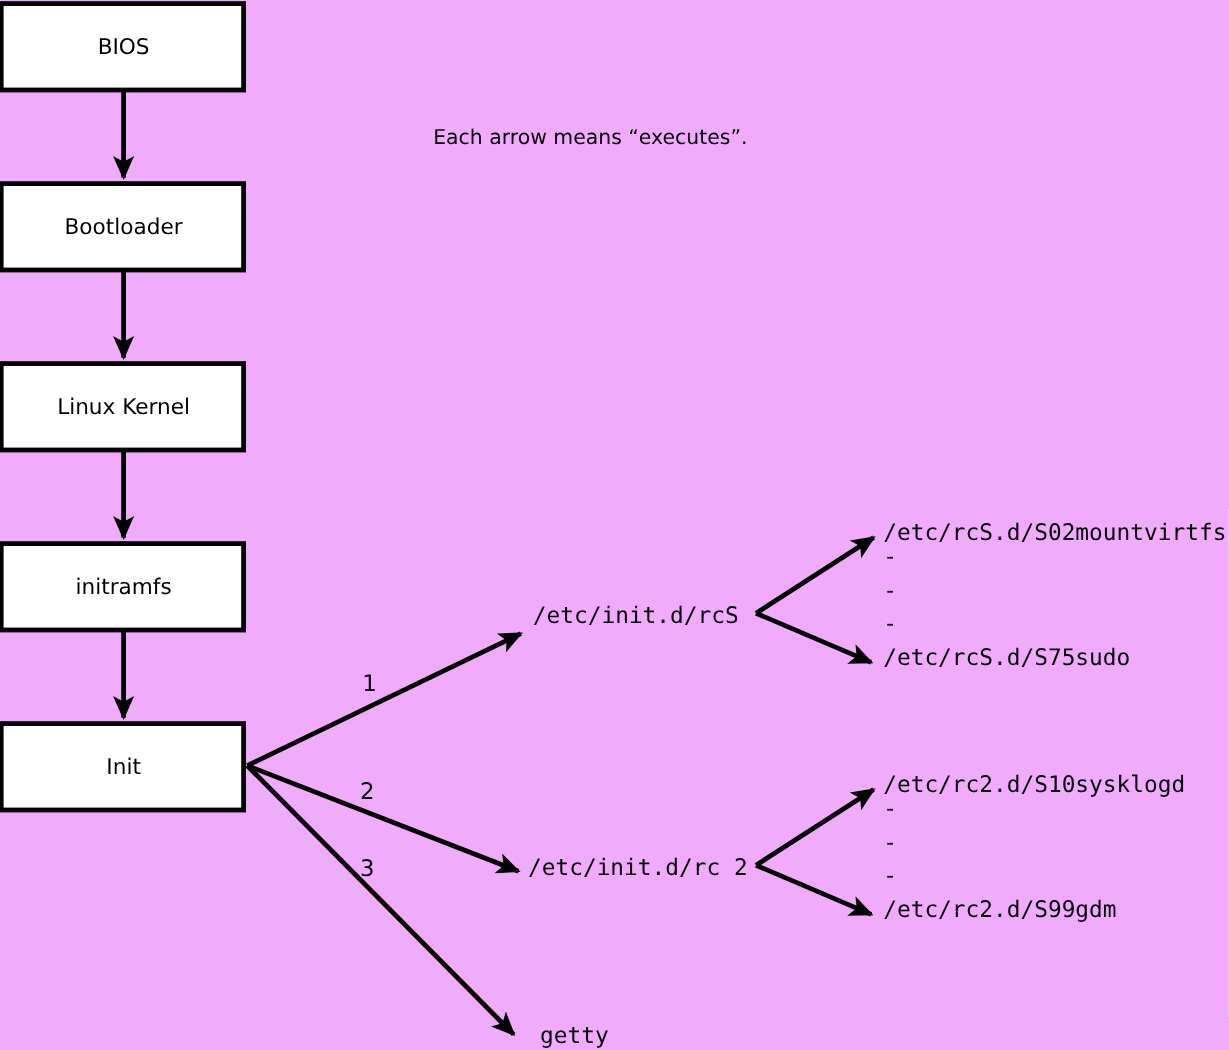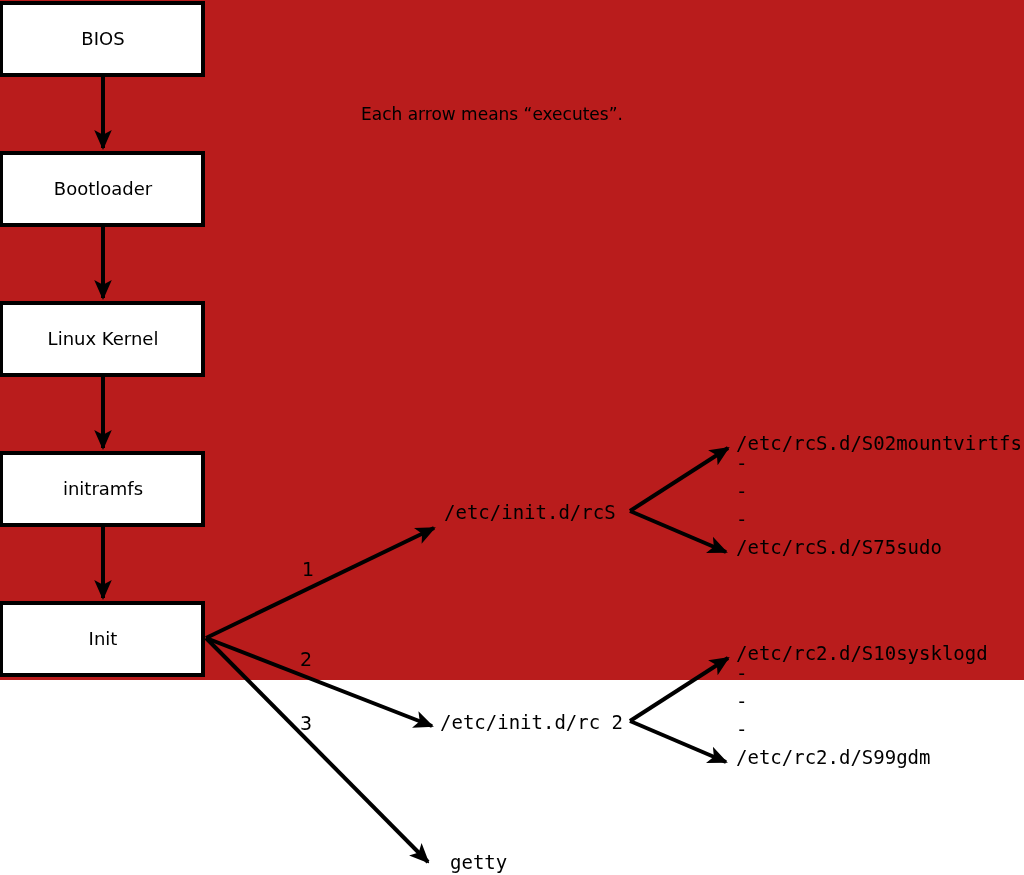--- a/index.html
+++ b/index.html
@@ -9,22 +9,22 @@
   }
   body {
     width: 1024px;
     height: 875px;
     font-family: "Liberation Sans", sans-serif;
     overflow: hidden;
   }
   #diagram-root {
     position: relative;
     width: 1024px;
-    height: 680px;
-    background: #b91c1c;
+    height: 875px;
+    background: #f0abfc;
     text-align: right;
   }
   svg.diagram {
     display: block;
     width: 1024px;
     height: 875px;
   }
   .box-rect {
     fill: #ffffff;
     stroke: #000000;

